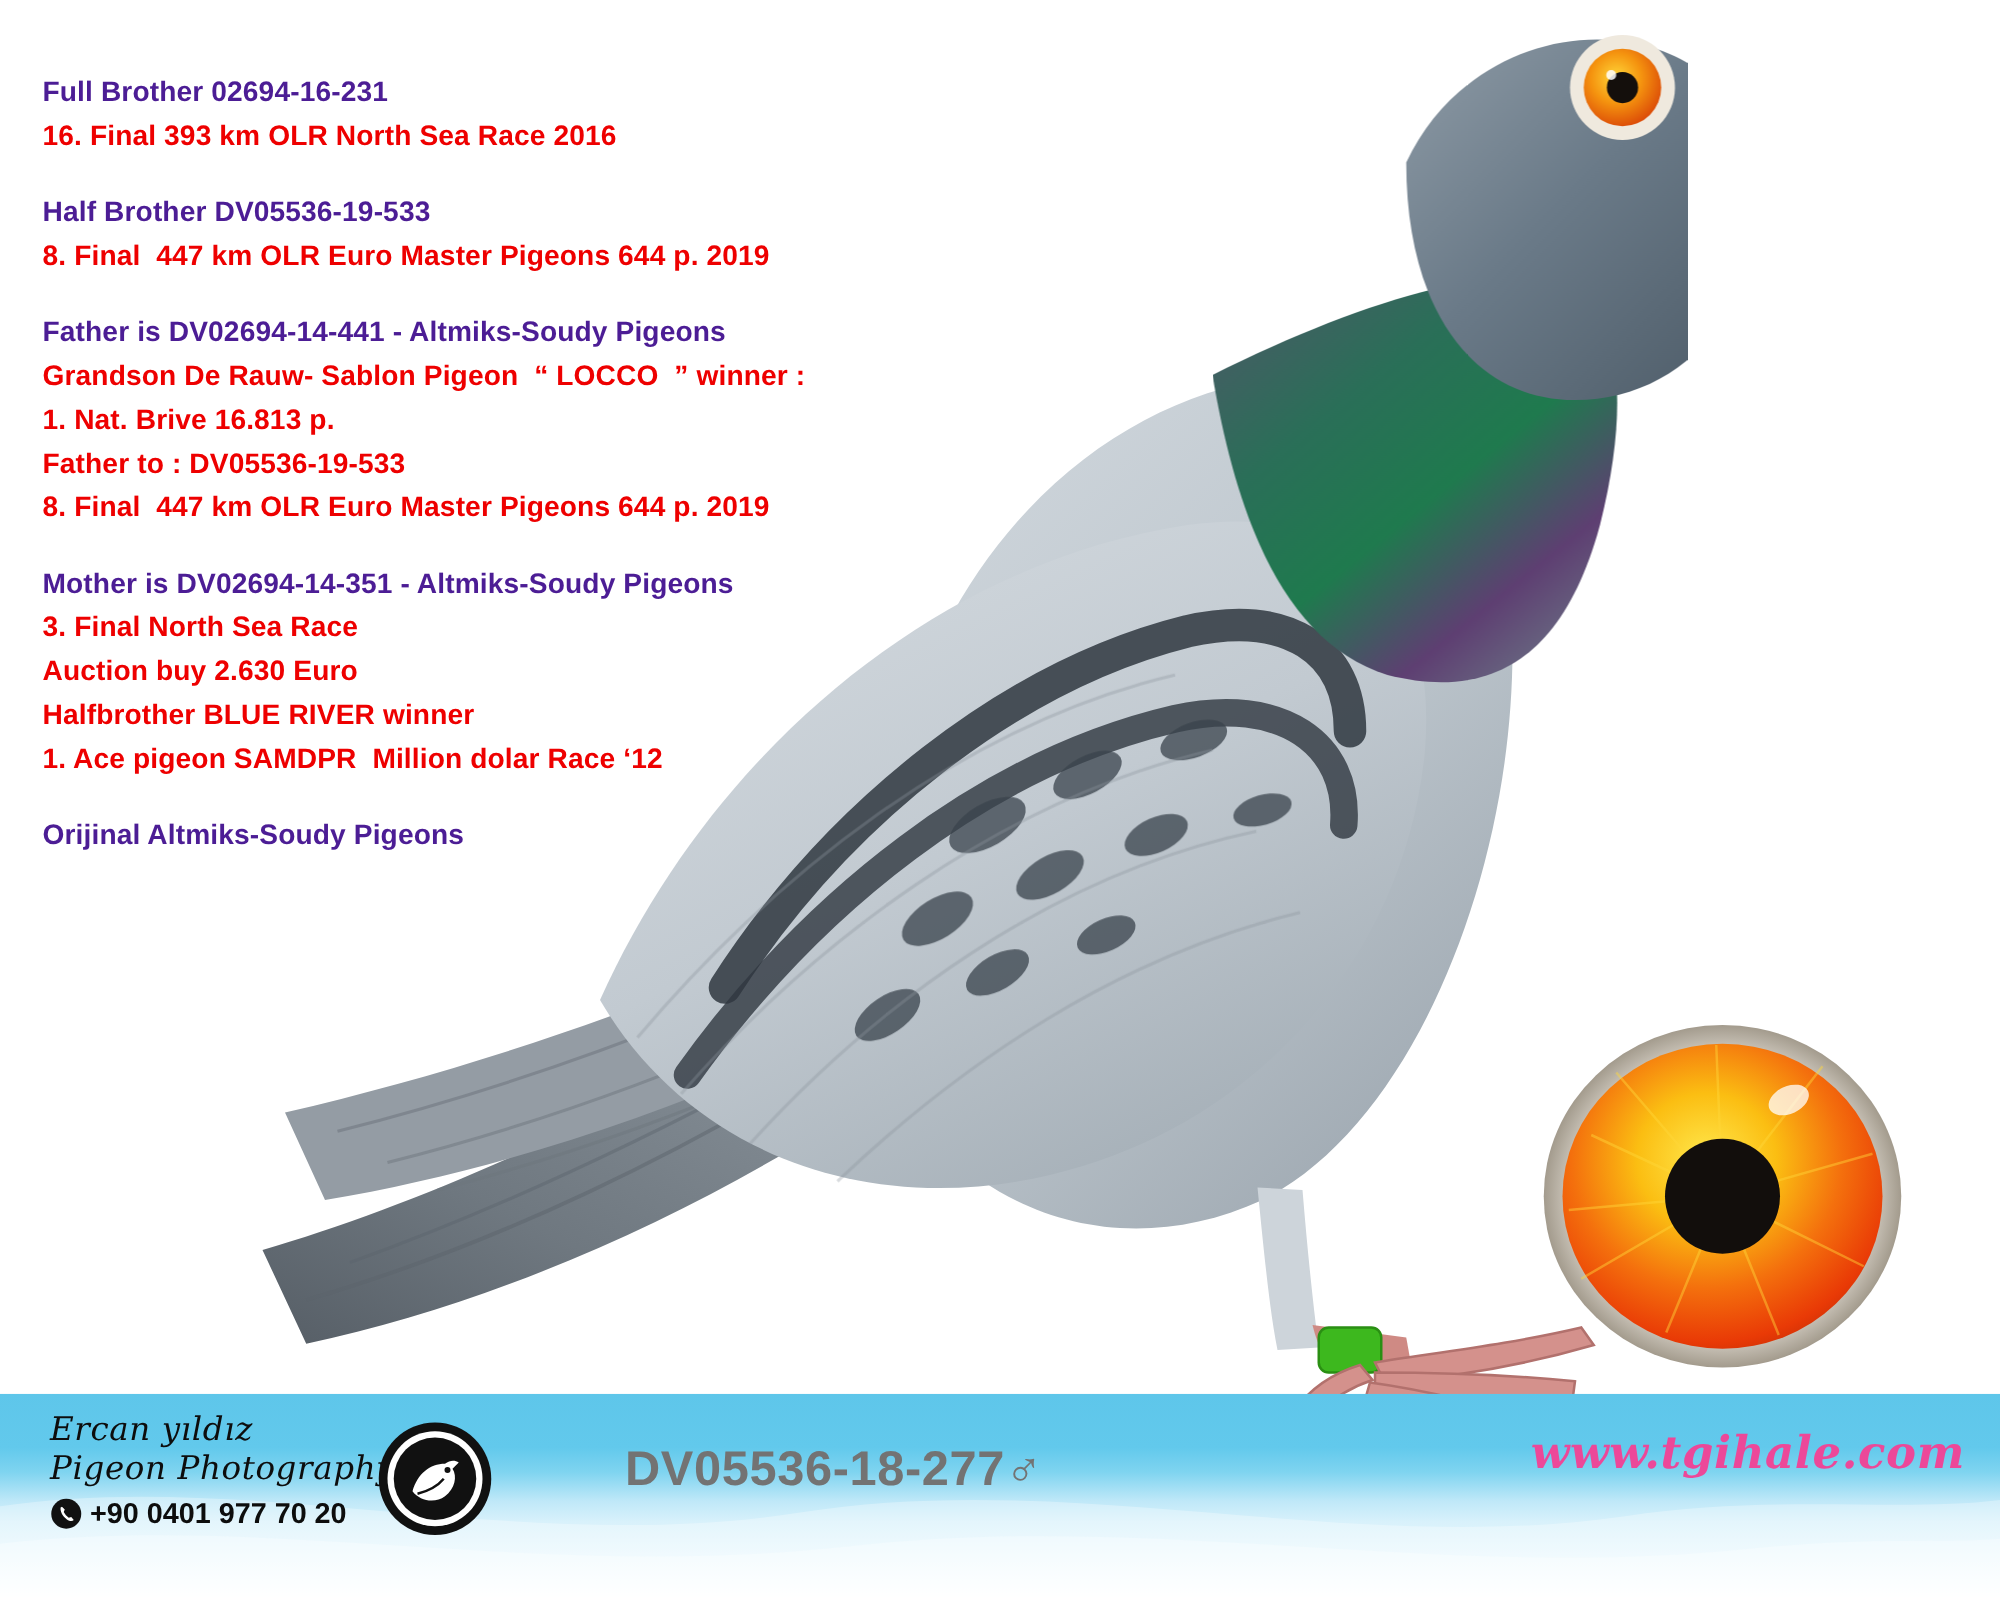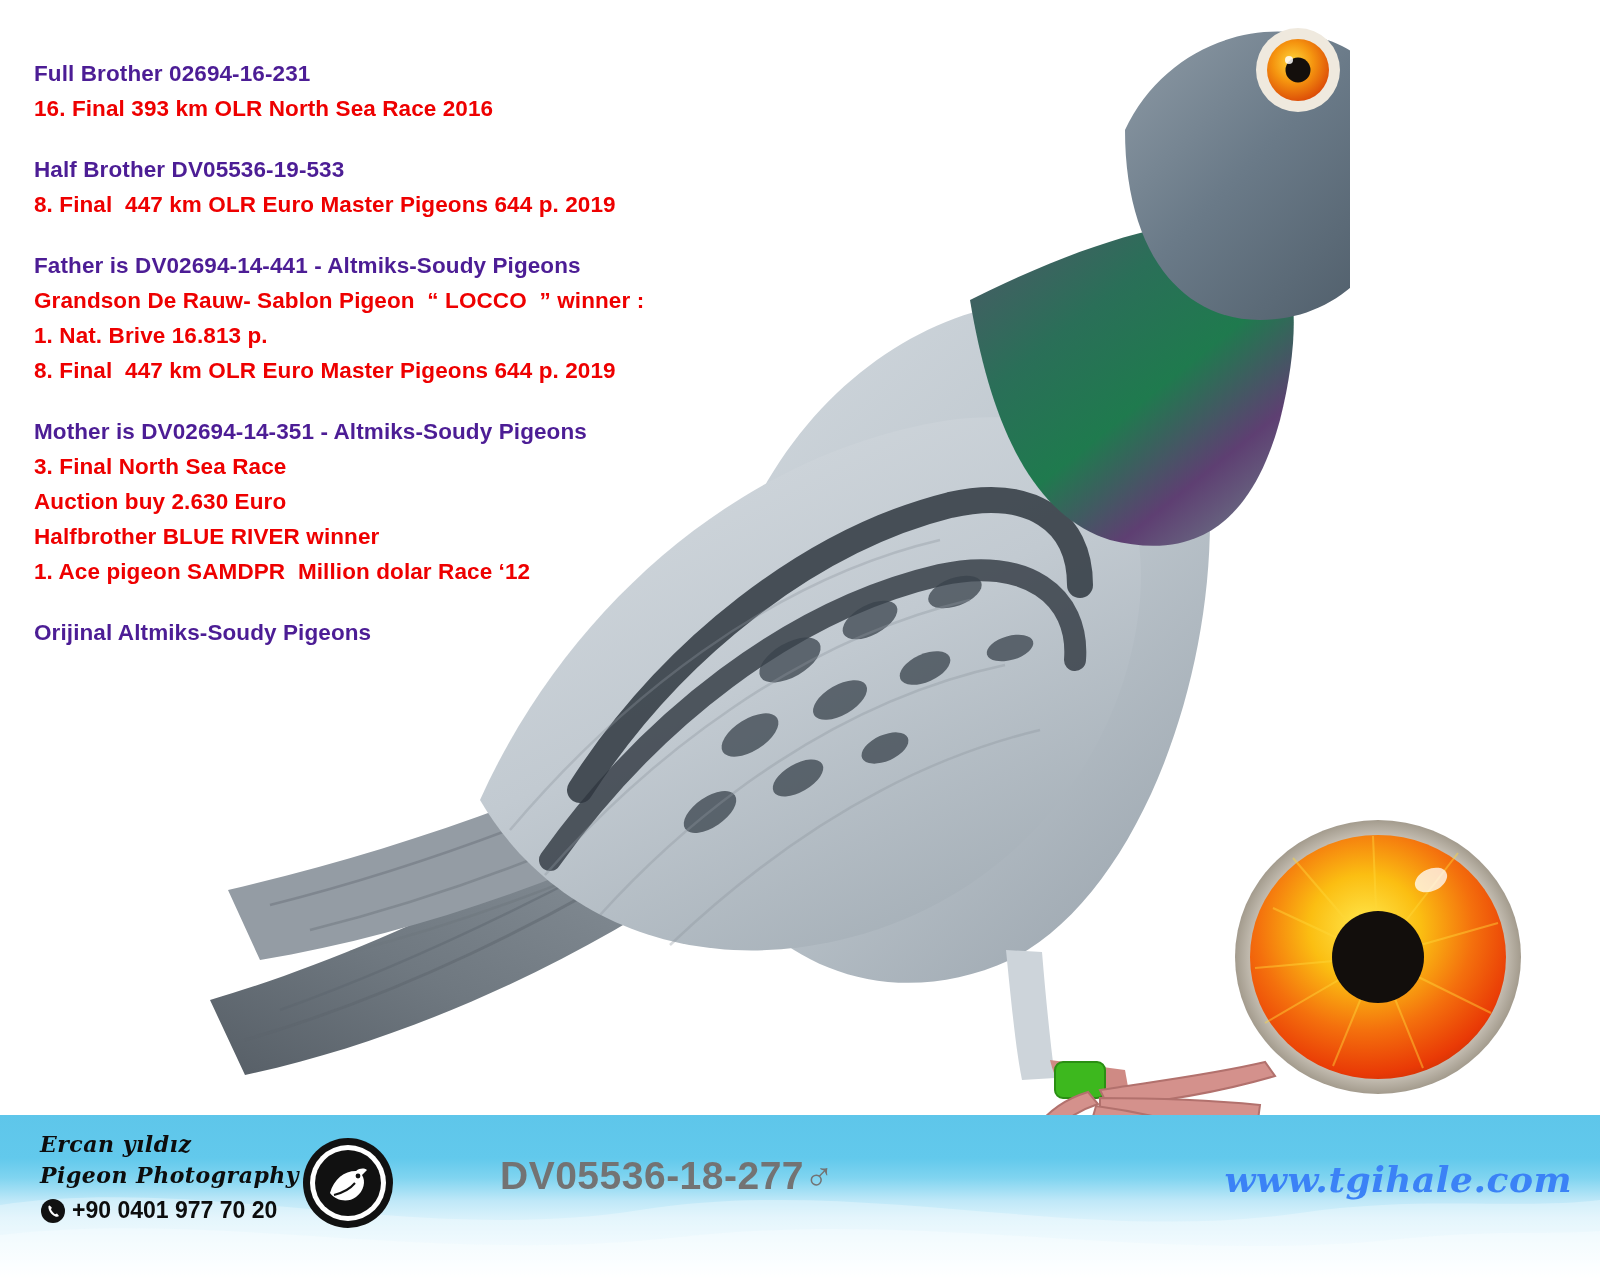--- a/index.html
+++ b/index.html
@@ -82,22 +82,22 @@
     position: absolute;
     left: 40px;
     top: 14px;
     width: 330px;
     height: 140px;
     color: #0d0d0d;
   }
   .script-line {
     font-family: "DejaVu Serif", serif;
     font-style: italic;
-    font-weight: bold;
-    font-size: 22px;
+    font-weight: normal;
+    font-size: 26px;
     line-height: 31px;
     letter-spacing: .5px;
   }
   .phone-line {
     font-family: "Liberation Sans", sans-serif;
     font-weight: bold;
     font-size: 23px;
     margin-top: 6px;
     display: flex;
     align-items: center;
@@ -121,45 +121,46 @@
     color: #737373;
     letter-spacing: .5px;
     font-family: "Liberation Sans", sans-serif;
     white-space: nowrap;
   }
   #ring-number .sex-symbol { font-size: 40px; }
 
   #website {
     position: absolute;
     right: 28px;
-    top: 43px;
+    top: 26px;
     font-family: "DejaVu Serif", serif;
     font-style: italic;
     font-weight: bold;
     font-size: 36px;
-    color: #3b82f6;
+    color: #ec4899;
     letter-spacing: .5px;
     white-space: nowrap;
     text-align: right;
   }
 </style>
 </head>
 <body>
 
 <div id="pedigree-text">
     <div class="ped-gap"></div>
     <div class="ped-line black">Full Brother 02694-16-231</div>
     <div class="ped-line red">16. Final 393 km OLR North Sea Race 2016</div>
     <div class="ped-gap"></div>
     <div class="ped-line black">Half Brother DV05536-19-533</div>
     <div class="ped-line red">8. Final  447 km OLR Euro Master Pigeons 644 p. 2019</div>
     <div class="ped-gap"></div>
     <div class="ped-line black">Father is DV02694-14-441 - Altmiks-Soudy Pigeons</div>
     <div class="ped-line red">Grandson De Rauw- Sablon Pigeon  “ LOCCO  ” winner :</div>
     <div class="ped-line red">1. Nat. Brive 16.813 p.</div>
+    <div class="ped-line red">Father to : DV05536-19-533</div>
     <div class="ped-line red">8. Final  447 km OLR Euro Master Pigeons 644 p. 2019</div>
     <div class="ped-gap"></div>
     <div class="ped-line black">Mother is DV02694-14-351 - Altmiks-Soudy Pigeons</div>
     <div class="ped-line red">3. Final North Sea Race</div>
     <div class="ped-line red">Auction buy 2.630 Euro</div>
     <div class="ped-line red">Halfbrother BLUE RIVER winner</div>
     <div class="ped-line red">1. Ace pigeon SAMDPR  Million dolar Race ‘12</div>
     <div class="ped-gap"></div>
     <div class="ped-line black">Orijinal Altmiks-Soudy Pigeons</div>
   </div>

